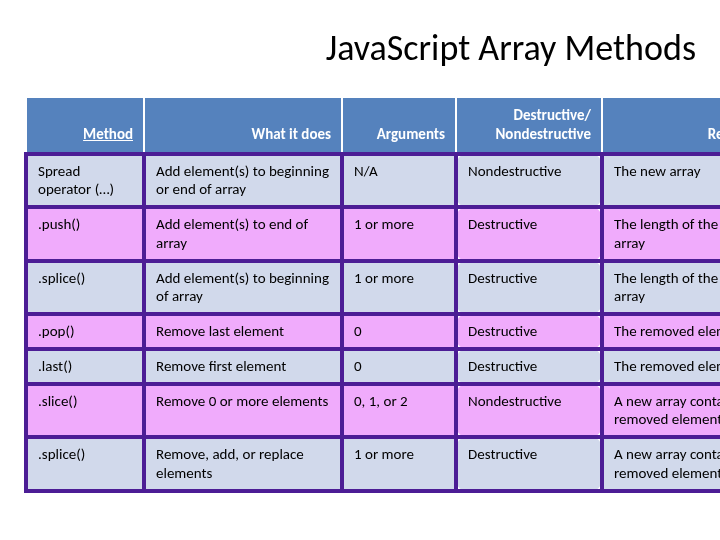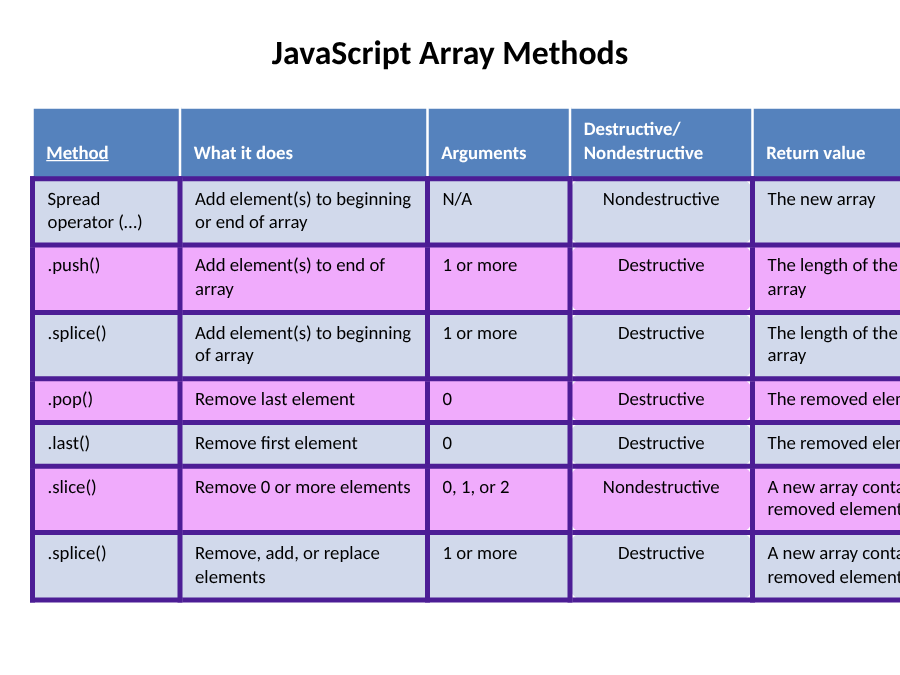--- a/index.html
+++ b/index.html
@@ -11,57 +11,57 @@
     font-family: Calibri, Arial, sans-serif;
     color: #000;
   }
   .slide {
     width: 720px;
     height: 540px;
     box-sizing: border-box;
     padding: 18px 24px 24px 24px;
   }
   h1.title {
-    text-align: center;
-    font-size: 27px;
-    font-weight: 700;
+    text-align: right;
+    font-size: 36px;
+    font-weight: 400;
     margin: 8px 0 26px 0;
     color: #000;
   }
   table.data {
     width: 100%;
     border-collapse: collapse;
     table-layout: fixed;
     font-size: 15px;
   }
   table.data th {
     background: #5582bd;
     color: #ffffff;
     font-weight: 700;
-    text-align: left;
+    text-align: right;
     vertical-align: bottom;
     padding: 8px 10px 8px 10px;
     border: 2px solid #ffffff;
     line-height: 1.25;
   }
   table.data td {
     padding: 6px 10px 6px 10px;
     border: 4px solid #4c1d95;
     vertical-align: top;
     line-height: 1.25;
     color: #000;
   }
   table.data tbody tr.band-a td { background: #d1d9eb; }
   table.data tbody tr.band-b td { background: #f0abfc; }
   th.col-method    { width: 96px; text-decoration: underline; }
   th.col-what      { width: 176px; }
   th.col-args      { width: 92px; }
   th.col-destr     { width: 124px; text-align: left;}
   th.col-return    { width: 174px; }
-  td.center { text-align: center; border-radius: 11px; }
+  td.center { text-align: left; border-radius: 11px; }
 </style>
 </head>
 <body>
 
 <div class="slide">
   <h1 class="title">JavaScript Array Methods</h1>
 
   <table class="data">
     <thead>
       <tr>

